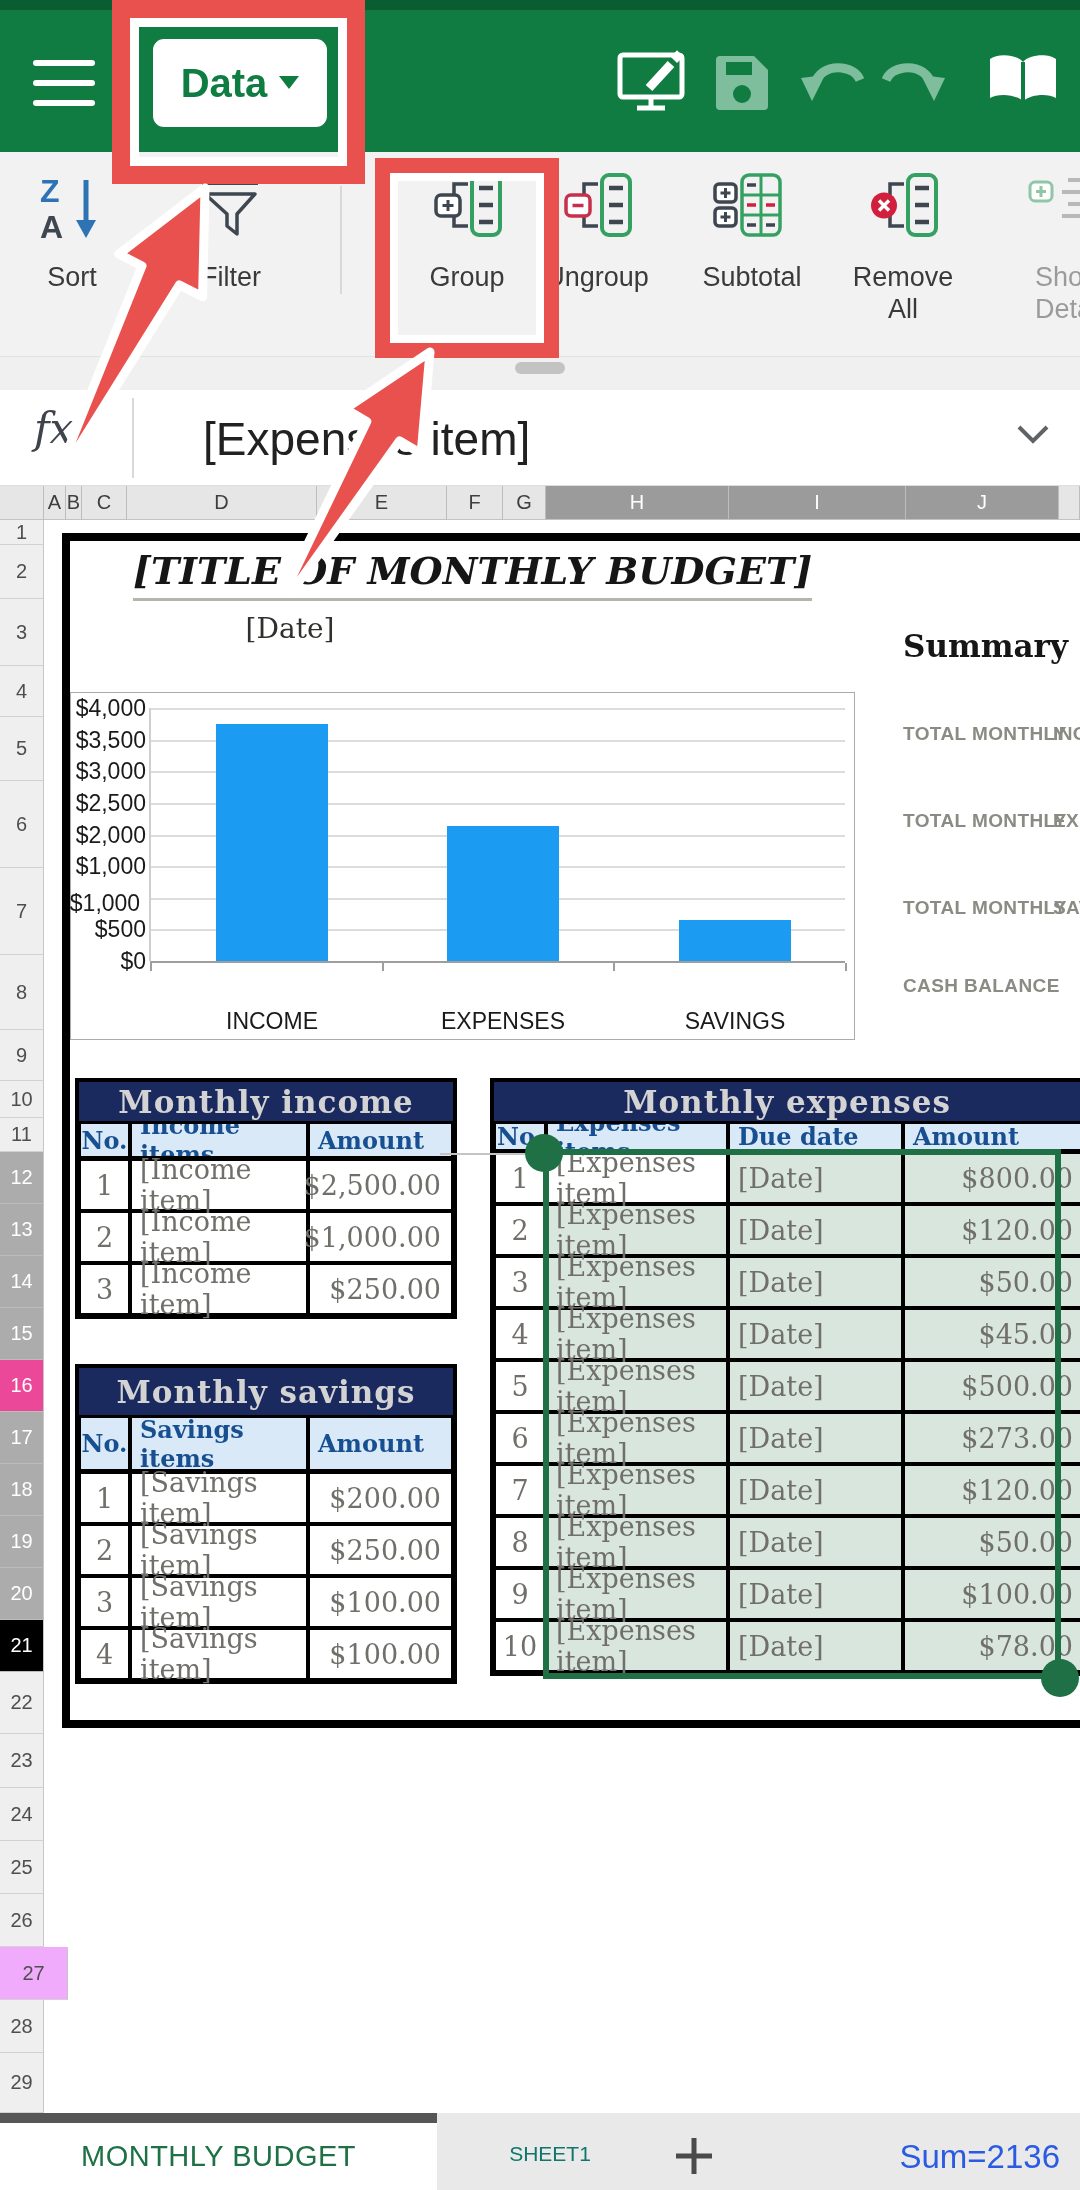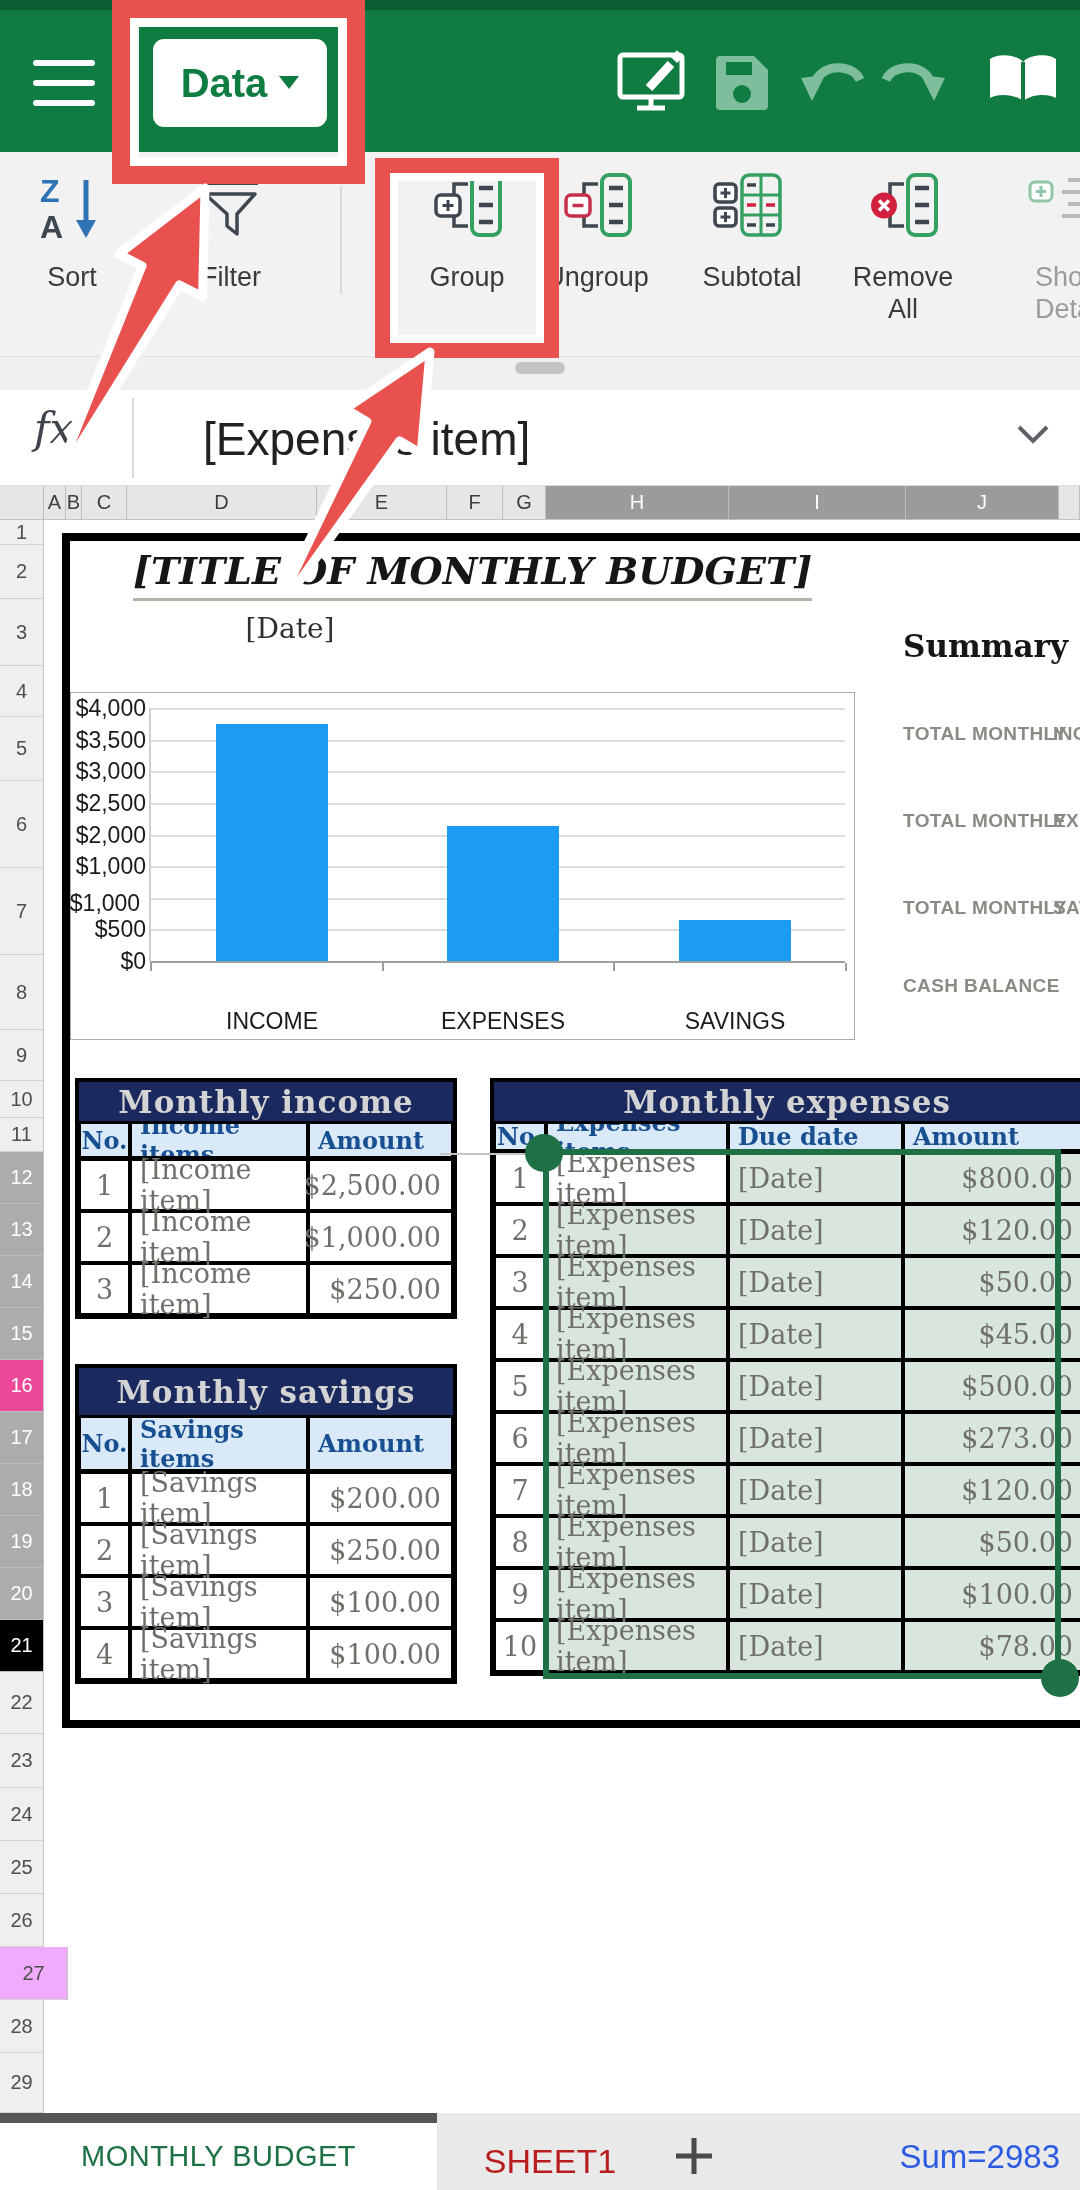--- a/index.html
+++ b/index.html
@@ -24,21 +24,21 @@
   .ring-white{position:absolute;inset:0;border:9px solid #fff;box-sizing:border-box;}
   .sheet-title{left:133px;top:548px;font-family:"DejaVu Serif",serif;font-weight:bold;font-style:italic;
                font-size:38px;color:#161616;border-bottom:3px solid #B5B5AC;padding-bottom:5px;white-space:nowrap;}
   .sheet-date{left:200px;top:612px;width:180px;text-align:center;font-family:"DejaVu Serif",serif;
               font-size:28px;color:#30302D;}
   .summary-h{left:903px;top:628px;font-family:"DejaVu Serif",serif;font-weight:bold;font-size:31px;color:#161616;}
   .tabbar{left:0;top:2113px;width:1080px;height:77px;background:#E9E9E9;}
   .tab-active{left:0;top:2113px;width:437px;height:77px;background:#fff;}
   .tab-strip{left:0;top:2113px;width:437px;height:10px;background:#565656;}
   .tab-active-label{left:0;top:2140px;width:437px;text-align:center;font-size:29px;color:#1E7145;letter-spacing:.5px;}
-  .tab-other-label{left:437px;top:2142px;width:226px;text-align:center;font-size:34px;color:#b91c1c;}
+  .tab-other-label{left:437px;top:2142px;width:226px;text-align:center;font-size:21px;color:#0f766e;}
   .sum-label{left:810px;top:2138px;width:250px;text-align:right;font-size:33px;color:#2B5BE2;}
 </style>
 </head>
 <body>
 
 <div class="abs appbar"></div>
 <div class="abs statusstrip"></div>
 
 <div class="abs" style="left:33px;top:60px;width:62px;height:46px;">
   <div class="hambar" style="top:0;"></div>
@@ -358,21 +358,21 @@
 <div class="abs tabbar"></div>
 <div class="abs tab-active"></div>
 <div class="abs tab-strip"></div>
 <div class="abs tab-active-label">MONTHLY BUDGET</div>
 <div class="abs tab-other-label">SHEET1</div>
 <div class="abs" style="left:672px;top:2134px;">
   <svg width="44" height="44" viewBox="0 0 44 44">
       <path d="M22 4 V40 M4 22 H40" stroke="#4A4A4A" stroke-width="5"></path>
     </svg>
 </div>
-<div class="abs sum-label">Sum=2983</div>
+<div class="abs sum-label">Sum=2136</div>
 
 <div class="ring-red" style="left:112px;top:0;width:253px;height:184px;">
     <div class="ring-white"></div>
   </div>
 <div class="ring-red" style="left:375px;top:158px;width:184px;height:200px;border-width:15px;">
     <div class="ring-white" style="border-width:8px;"></div>
   </div>
 <svg class="abs" style="left:0;top:0;pointer-events:none;" width="1080" height="2190">
   <polygon points="205,188 202.6,296.7 179.4,284.9 70.7,459.4 65.3,456.6 142,265.9 118.8,254.1" fill="#E8514D" stroke="#fff" stroke-width="9" stroke-linejoin="round"></polygon>
   <polygon points="430,352 421.1,453.6 399.6,440.9 290.6,593.5 285.4,590.5 366.8,421.5 345.3,408.8" fill="#E8514D" stroke="#fff" stroke-width="9" stroke-linejoin="round"></polygon>

